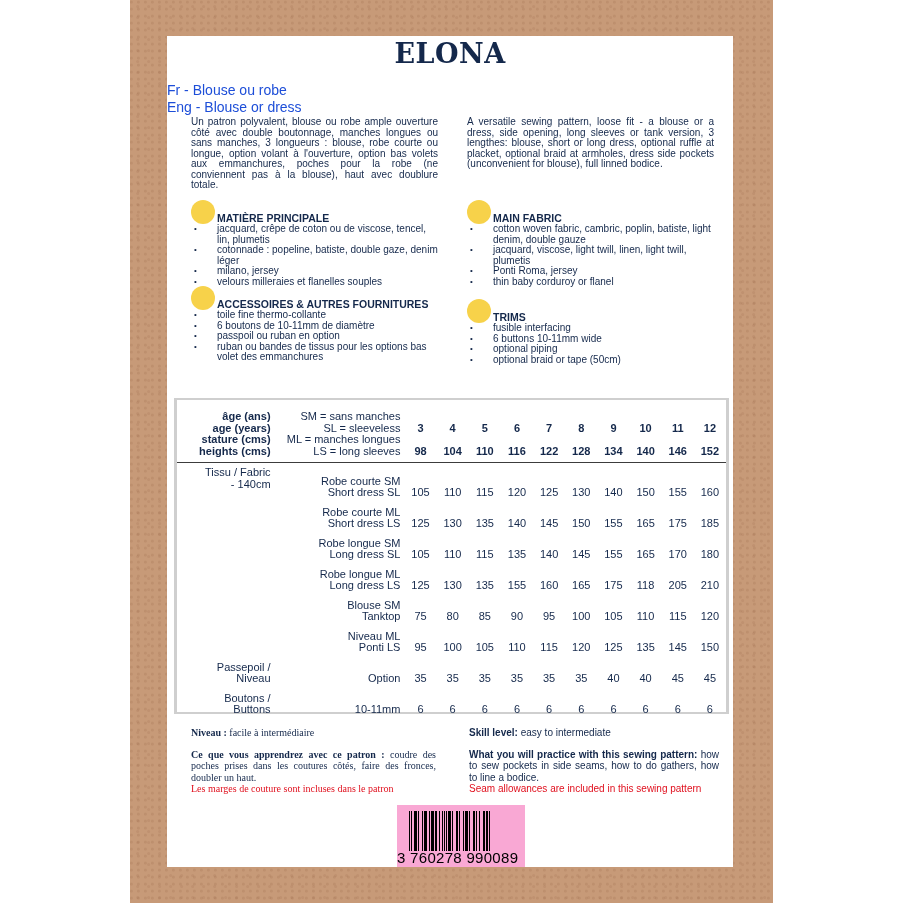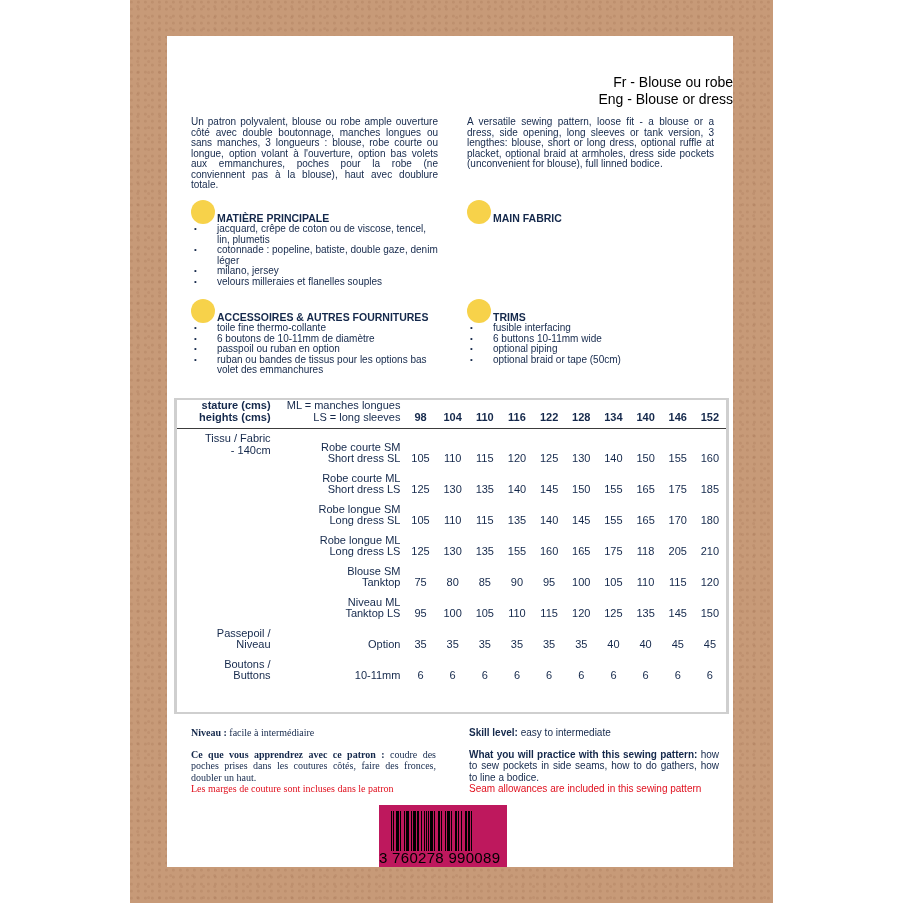--- a/index.html
+++ b/index.html
@@ -12,39 +12,39 @@
         radial-gradient(circle at 70% 60%, rgba(120,70,40,0.10) 0 1px, transparent 2px),
         #c79a78;
       background-size: 7px 7px, 11px 11px, auto;
     }
     .panel {
       position: absolute; left: 167px; top: 36px; width: 566px; height: 831px;
       background: #ffffff;
     }
     .title { position: absolute; left: 0; width: 100%; top: 2px; text-align: center;
       font-family: "DejaVu Serif", "Liberation Serif", serif; font-weight: bold; font-size: 27px; color: #14284b; letter-spacing: 0.5px; }
-    .subtitle { position: absolute; left: 0; width: 100%; text-align: right; font-size: 14px; color: #000000;
-      font-family: "Liberation Sans", sans-serif; }
+    .subtitle { position: absolute; left: 0; width: 100%; text-align: left; font-size: 14px; color: #1d4ed8;
+      font-family: "Liberation Sans", sans-serif; margin-top: 8px; }
     .sub1 { top: 38px; }
     .sub2 { top: 55px; }
 
     .desc { position: absolute; font-size: 10px; line-height: 10.5px; text-align: justify; font-family: "Liberation Sans", sans-serif; color: #14284b; }
     .desc-fr { left: 24px; top: 81px; width: 247px; }
     .desc-en { left: 300px; top: 81px; width: 247px; }
 
     .section { position: absolute; font-family: "Liberation Sans", sans-serif; }
     .sec-head { position: relative; font-weight: bold; font-size: 10.5px; color: #14284b; height: 12px; line-height: 12px; padding-left: 6px; }
     .dot { position: absolute; left: 0; top: -12px; width: 24px; height: 24px; border-radius: 50%; background: #f7d24a; z-index: 0; }
     .sec-head span.t { position: relative; z-index: 1; padding-left: 20px; }
     .sec-list { list-style: none; font-size: 10px; line-height: 10.5px; color: #14284b; }
     .sec-list li { position: relative; padding-left: 26px; }
     .sec-list li::before { content: "•"; position: absolute; left: 3px; top: 0; font-size: 8px; }
     .s1 { left: 24px; top: 176px; width: 250px; }
     .s2 { left: 300px; top: 176px; width: 250px; }
-    .s3 { left: 24px; top: 275px; width: 250px; }
+    .s3 { left: 24px; top: 262px; width: 250px; }
     .s4 { left: 300px; top: 275px; width: 250px; }
 
     .table-box { position: absolute; left: 7px; top: 362px; width: 555px; height: 316px;
       border: 2px solid #cfcfcf; border-left-width: 3px; border-right-width: 3px; }
     table { border-collapse: collapse; font-family: "Liberation Sans", sans-serif; color: #14284b; width: 100%; }
     td { font-size: 11px; line-height: 11.5px; padding: 0; vertical-align: bottom; white-space: nowrap; }
     .c-left { width: 80px; text-align: right; padding-right: 4px; }
     .c-mid { width: 131px; text-align: right; padding-right: 4px; }
     .c-num { text-align: center; width: 33.5px; }
     .hdr td { font-weight: bold; }
@@ -55,32 +55,33 @@
     .row td { height: 31px; }
     .row-first td { height: 36px; }
 
     .bottom { position: absolute; font-family: "Liberation Sans", sans-serif; font-size: 10px; line-height: 11.5px; color: #14284b; }
     .b-fr { left: 24px; top: 691px; width: 245px; font-family: Liberation Serif, serif; }
     .b-en { left: 302px; top: 691px; width: 250px; }
     .b-gap { height: 10px; }
     .red { color: #e0101e; }
     .bold { font-weight: bold; }
 
-    .barcode { position: absolute; left: 212px; top: 769px; width: 128px; height: 62px; background: #be185d; }
+    .barcode { position: absolute; left: 230px; top: 769px; width: 128px; height: 62px; background: #f9a8d4; }
     .bars { position: absolute; left: 12px; top: 6px; width: 112px; height: 40px; display: flex; align-items: stretch; }
     .bars i { display: block; background: #000; height: 100%; }
     .bars b { display: block; height: 100%; }
     .bar-num { position: absolute; left: 0; top: 44px; width: 128px; font-size: 15px; font-family: "Liberation Sans", sans-serif; color: #000; letter-spacing: 0.3px; }
   </style>
 </head>
 <body>
 
 <div class="kraft"></div>
 
 <div class="panel">
+  <div class="title">ELONA</div>
   <div class="subtitle sub1">Fr - Blouse ou robe</div>
   <div class="subtitle sub2">Eng - Blouse or dress</div>
 
   <p class="desc desc-fr">Un patron polyvalent, blouse ou robe ample ouverture côté avec double boutonnage, manches longues ou sans manches, 3 longueurs : blouse, robe courte ou longue, option volant à l'ouverture, option bas volets aux emmanchures, poches pour la robe (ne conviennent pas à la blouse), haut avec doublure totale.</p>
   <p class="desc desc-en">A versatile sewing pattern, loose fit - a blouse or a dress, side opening, long sleeves or tank version, 3 lengthes: blouse, short or long dress, optional ruffle at placket, optional braid at armholes, dress side pockets (unconvenient for blouse), full linned bodice.</p>
 
   <div class="section s1">
     <div class="sec-head">
       <div class="dot"></div>
       <span class="t">MATIÈRE PRINCIPALE</span>
@@ -91,20 +92,26 @@
       <li>milano, jersey</li>
       <li>velours milleraies et flanelles souples</li>
     </ul>
   </div>
 
   <div class="section s2">
     <div class="sec-head">
       <div class="dot"></div>
       <span class="t">MAIN FABRIC</span>
     </div>
+    <ul class="sec-list">
+      <li>cotton woven fabric, cambric, poplin, batiste, light denim, double gauze</li>
+      <li>jacquard, viscose, light twill, linen, light twill, plumetis</li>
+      <li>Ponti Roma, jersey</li>
+      <li>thin baby corduroy or flanel</li>
+    </ul>
   </div>
 
   <div class="section s3">
     <div class="sec-head">
       <div class="dot"></div>
       <span class="t">ACCESSOIRES &amp; AUTRES FOURNITURES</span>
     </div>
     <ul class="sec-list">
       <li>toile fine thermo-collante</li>
       <li>6 boutons de 10-11mm de diamètre</li>
@@ -122,20 +129,40 @@
       <li>fusible interfacing</li>
       <li>6 buttons 10-11mm wide</li>
       <li>optional piping</li>
       <li>optional braid or tape (50cm)</li>
     </ul>
   </div>
 
   <div class="table-box">
     <table id="size-table">
       <tbody>
+        <tr class="hdr hdr-row1">
+          <td class="c-left">
+              <div>âge (ans)</div>
+              <div>age (years)</div>
+            </td>
+          <td class="c-mid">
+              <div>SM = sans manches</div>
+              <div>SL = sleeveless</div>
+            </td>
+          <td class="c-num">3</td>
+          <td class="c-num">4</td>
+          <td class="c-num">5</td>
+          <td class="c-num">6</td>
+          <td class="c-num">7</td>
+          <td class="c-num">8</td>
+          <td class="c-num">9</td>
+          <td class="c-num">10</td>
+          <td class="c-num">11</td>
+          <td class="c-num">12</td>
+        </tr>
         <tr class="hdr hdr-row2">
           <td class="c-left">
               <div>stature (cms)</div>
               <div>heights (cms)</div>
             </td>
           <td class="c-mid">
               <div>ML = manches longues</div>
               <div>LS = long sleeves</div>
             </td>
           <td class="c-num">98</td>
@@ -251,21 +278,21 @@
             <td class="c-num">115</td>
             <td class="c-num">120</td>
           </tr>
           <tr class="row">
             <td class="c-left">
               <div></div>
               <div></div>
             </td>
             <td class="c-mid">
               <div>Niveau ML</div>
-              <div>Tanktop LS</div>
+              <div>Ponti LS</div>
             </td>
             <td class="c-num">95</td>
             <td class="c-num">100</td>
             <td class="c-num">105</td>
             <td class="c-num">110</td>
             <td class="c-num">115</td>
             <td class="c-num">120</td>
             <td class="c-num">125</td>
             <td class="c-num">135</td>
             <td class="c-num">145</td>

